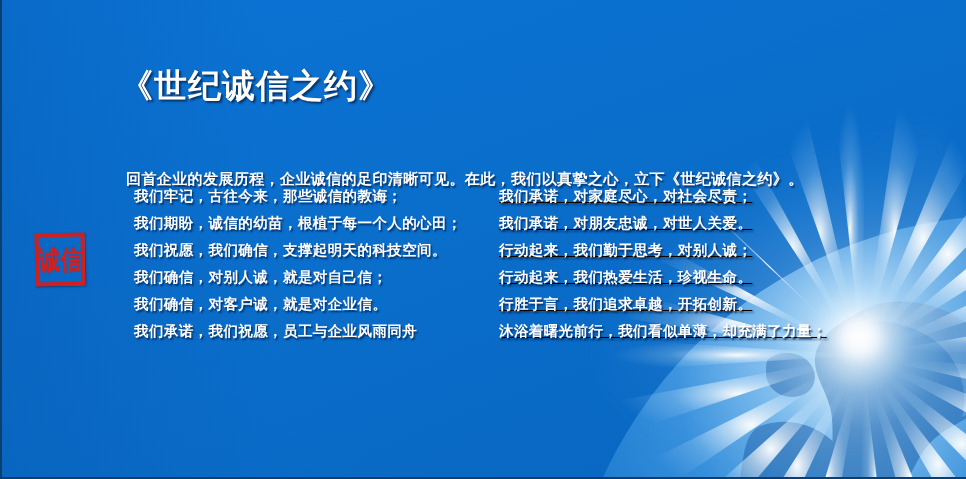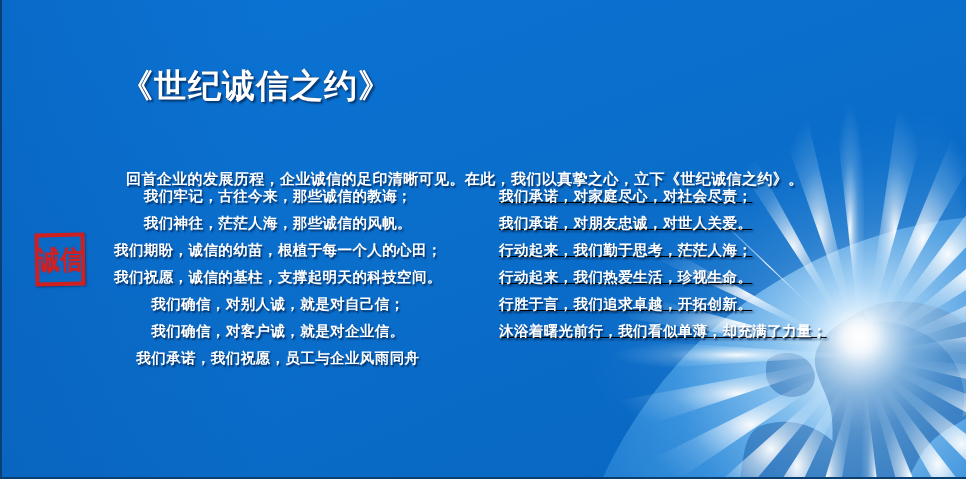--- a/index.html
+++ b/index.html
@@ -135,21 +135,21 @@
     letter-spacing: 0.4px;
     text-shadow: 1.5px 1.5px 1.5px rgba(2,36,82,0.8);
     white-space: nowrap;
     margin-top: 40px;
   }
 
   .pledge-col {
     position: absolute;
     top: 183px;
   }
-  .pledge-col.left  { left: 112px; text-align: center; }
+  .pledge-col.left  { left: 132px; }
   .pledge-col.right { left: 497px; text-decoration: underline; }
 
   .pledge-line {
     font-size: 14.5px;
     font-weight: bold;
     color: #ffffff;
     line-height: 27px;
     letter-spacing: 0.4px;
     white-space: nowrap;
     text-shadow: 1.5px 1.5px 1.6px rgba(2,36,82,0.8);
@@ -280,31 +280,30 @@
 
     <div class="seal">
       <div class="seal-inner">
         <span class="seal-char">诚</span>
         <span class="seal-char">信</span>
       </div>
     </div>
 
     <div class="pledge-col left">
       <div class="pledge-line">我们牢记，古往今来，那些诚信的教诲；</div>
-      <div class="pledge-line">我们神往，茫茫人海，那些诚信的风帆。</div>
       <div class="pledge-line">我们期盼，诚信的幼苗，根植于每一个人的心田；</div>
-      <div class="pledge-line">我们祝愿，诚信的基柱，支撑起明天的科技空间。</div>
+      <div class="pledge-line">我们祝愿，我们确信，支撑起明天的科技空间。</div>
       <div class="pledge-line">我们确信，对别人诚，就是对自己信；</div>
       <div class="pledge-line">我们确信，对客户诚，就是对企业信。</div>
       <div class="pledge-line">我们承诺，我们祝愿，员工与企业风雨同舟</div>
     </div>
 
     <div class="pledge-col right">
       <div class="pledge-line">我们承诺，对家庭尽心，对社会尽责；</div>
       <div class="pledge-line">我们承诺，对朋友忠诚，对世人关爱。</div>
-      <div class="pledge-line">行动起来，我们勤于思考，茫茫人海；</div>
+      <div class="pledge-line">行动起来，我们勤于思考，对别人诚；</div>
       <div class="pledge-line">行动起来，我们热爱生活，珍视生命。</div>
       <div class="pledge-line">行胜于言，我们追求卓越，开拓创新。</div>
       <div class="pledge-line">沐浴着曙光前行，我们看似单薄，却充满了力量；</div>
     </div>
 
   </div>
 </div>
 
 </body></html>

